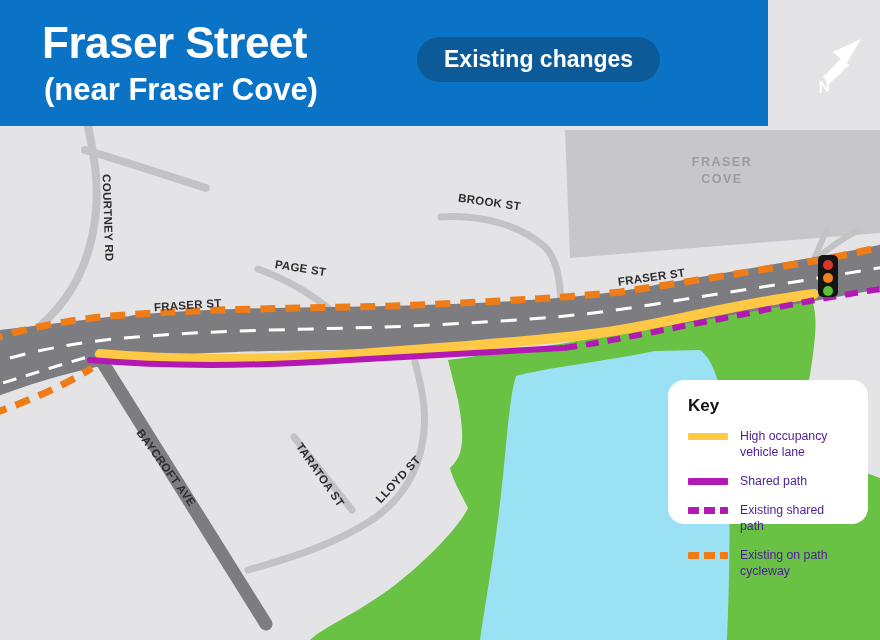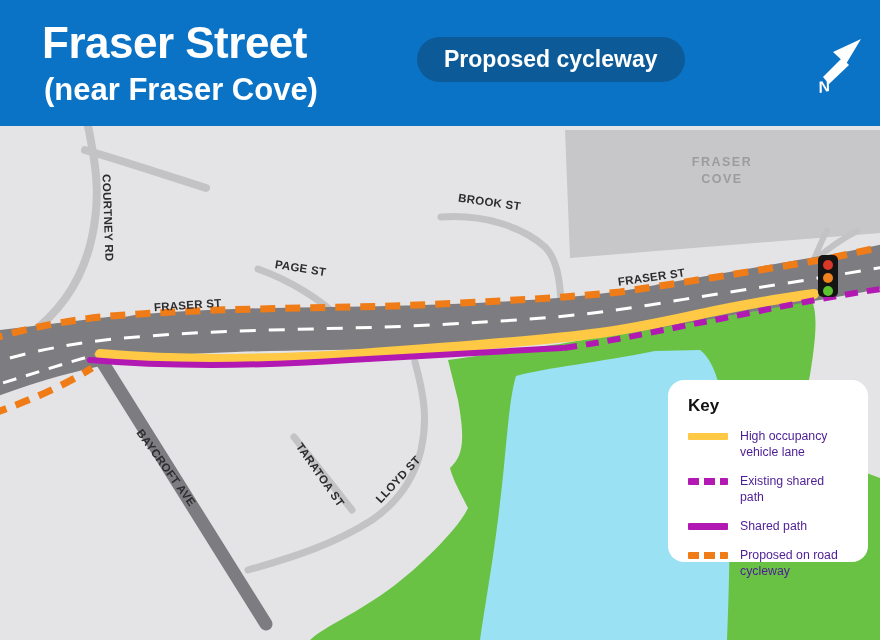--- a/index.html
+++ b/index.html
@@ -1,49 +1,49 @@
 <!DOCTYPE html>
 <html><head>
 <meta charset="utf-8">
 <style>
   html,body{margin:0;padding:0;background:#e4e4e6;}
   #stage{position:relative;width:880px;height:640px;overflow:hidden;
          font-family:"Liberation Sans",sans-serif;background:#e4e4e6;}
   
-  .header{position:absolute;left:0;top:0;width:880px;height:126px;background:#0b73c6;}
+  .header{position:absolute;left:0;top:0;width:768px;height:126px;background:#0b73c6;}
   .title{position:absolute;left:42px;top:18px;color:#fff;font-size:44px;font-weight:700;letter-spacing:-0.5px;}
   .subtitle{position:absolute;left:44px;top:72px;color:#fff;font-size:31px;font-weight:700;}
   .badge{position:absolute;left:417px;top:37px;height:45px;padding:0 27px;border-radius:23px;
          background:#0d5a99;color:#fff;font-size:23px;font-weight:700;display:flex;align-items:center;}
   .north{position:absolute;left:800px;top:28px;width:70px;height:75px;}
   
   #map{position:absolute;left:0;top:126px;}
   text.rd{font-size:11.5px;font-weight:700;fill:#2d2d2f;letter-spacing:0.3px;text-anchor:middle;}
   text.cove{font-size:12.5px;font-weight:700;fill:#9c9c9e;letter-spacing:1.5px;text-anchor:middle;}
   
-  .key{position:absolute;left:668px;top:380px;width:200px;height:182px;background:#fff;
+  .key{position:absolute;left:668px;top:380px;width:200px;height:144px;background:#fff;
        border-radius:16px;box-sizing:border-box;padding:16px 18px 0 20px;}
   .key-title{font-size:17px;font-weight:700;color:#111;margin-bottom:13px;}
   .key-item{display:flex;align-items:flex-start;margin-bottom:13px;}
   .swatch{width:40px;height:7px;border-radius:1px;flex:0 0 40px;margin-top:4px;margin-right:12px;}
   .sw-hov{background:#ffc845;}
   .sw-shared{background:#b219b2;}
   .sw-eshared{background:repeating-linear-gradient(90deg,#b219b2 0 11px,transparent 11px 16px);}
   .sw-ecycle{background:repeating-linear-gradient(90deg,#f07c17 0 11px,transparent 11px 16px);}
   .key-label{font-size:12.3px;color:#4c1d95;line-height:1.3;max-width:118px;}
 </style>
 </head>
 <body>
 
 <div id="stage">
 
   <div class="header">
     <div class="title">Fraser Street</div>
     <div class="subtitle">(near Fraser Cove)</div>
-    <div class="badge">Proposed cycleway</div>
+    <div class="badge">Existing changes</div>
     <svg class="north" viewBox="800 28 70 75">
       <polygon points="861,39 833,52 846,64" fill="#ffffff"></polygon>
       <polygon points="842,58 849,65 829,84 823,77" fill="#ffffff"></polygon>
       <text x="824" y="92" font-size="16" font-weight="700" fill="#ffffff" text-anchor="middle" transform="rotate(-12 824 86)" font-style="italic">N</text>
     </svg>
   </div>
 
   <svg id="map" width="880" height="514" viewBox="0 0 880 514">
 
     <rect x="0" y="0" width="880" height="514" fill="#e4e4e6"></rect>
@@ -111,26 +111,26 @@
     <text class="cove" x="722" y="57">COVE</text>
   </svg>
 
   <div class="key">
     <div class="key-title">Key</div>
     <div class="key-item">
       <div class="swatch sw-hov"></div>
       <div class="key-label">High occupancy vehicle lane</div>
     </div>
     <div class="key-item">
+      <div class="swatch sw-shared"></div>
+      <div class="key-label">Shared path</div>
+    </div>
+    <div class="key-item">
       <div class="swatch sw-eshared"></div>
       <div class="key-label">Existing shared path</div>
     </div>
     <div class="key-item">
-      <div class="swatch sw-shared"></div>
-      <div class="key-label">Shared path</div>
-    </div>
-    <div class="key-item">
       <div class="swatch sw-ecycle"></div>
-      <div class="key-label">Proposed on road cycleway</div>
+      <div class="key-label">Existing on path cycleway</div>
     </div>
   </div>
 
 </div>
 
 </body></html>

